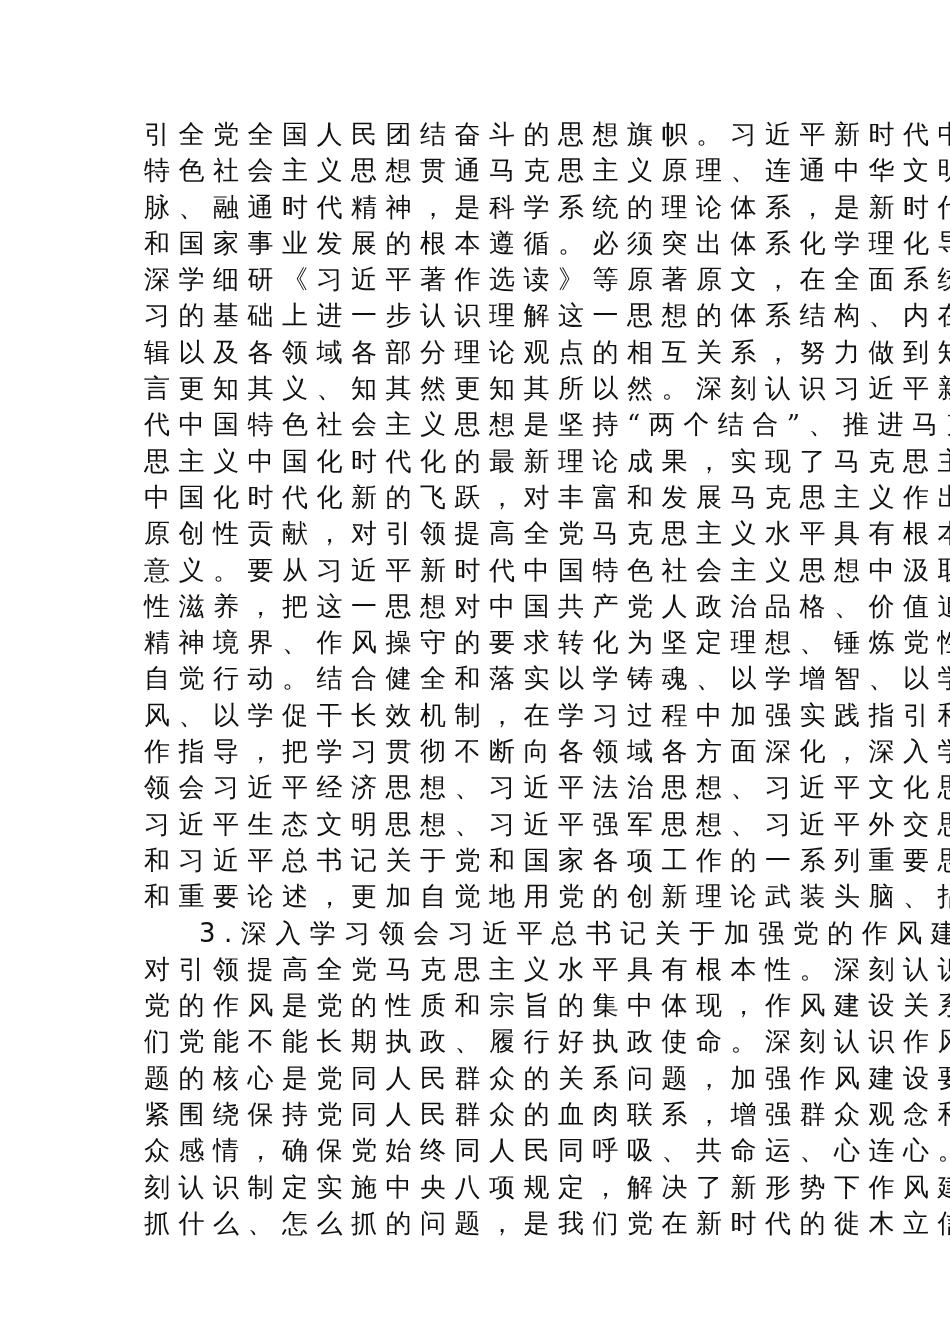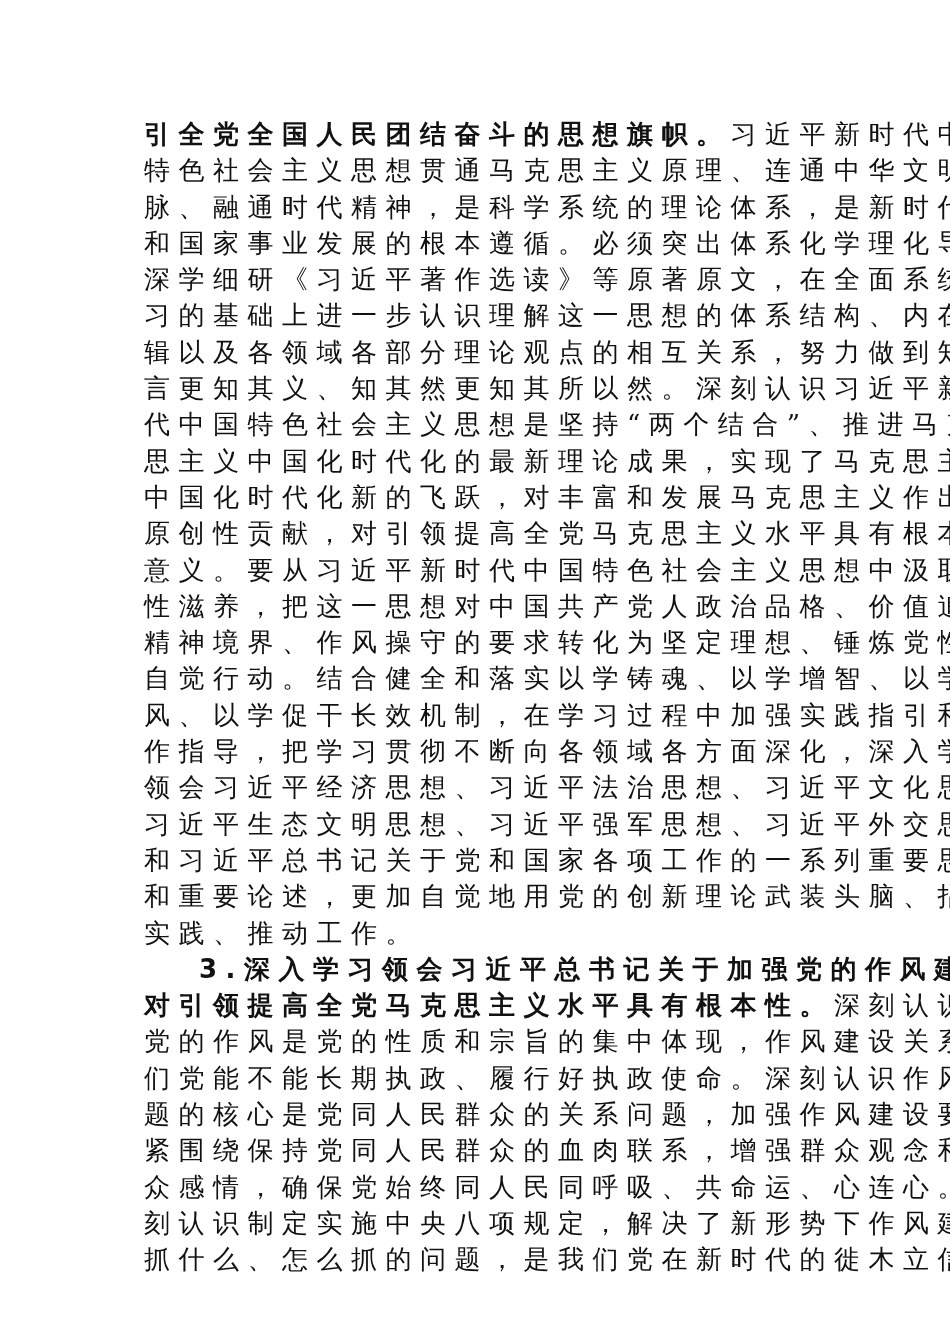--- a/index.html
+++ b/index.html
@@ -7,21 +7,21 @@
   .page {
     position: absolute; left: 144px; top: 116px; width: 666px;
     font-family: "DejaVu Serif", "Liberation Serif", serif;
     color: #111;
   }
   .line {
     height: 36.3px; line-height: 36.3px;
     font-size: 26px; white-space: nowrap;
     letter-spacing: 8.5px;
   }
-  .b { font-weight: bold; font-family: "DejaVu Sans", "Liberation Sans", sans-serif; margin-top: 46px; }
+  .b { font-weight: normal; font-family: "DejaVu Sans", "Liberation Sans", sans-serif; margin-top: 46px; }
   .n { font-weight: normal; }
 </style>
 </head>
 <body>
 
 <div class="page" id="page">
     <div class="line"><span class="b">引全党全国人民团结奋斗的思想旗帜。</span><span class="n">习近平新时代中国</span></div>
     <div class="line"><span class="n">特色社会主义思想贯通马克思主义原理、连通中华文明根</span></div>
     <div class="line"><span class="n">脉、融通时代精神，是科学系统的理论体系，是新时代党</span></div>
     <div class="line"><span class="n">和国家事业发展的根本遵循。必须突出体系化学理化导向</span></div>
@@ -36,21 +36,20 @@
     <div class="line"><span class="n">意义。要从习近平新时代中国特色社会主义思想中汲取党</span></div>
     <div class="line"><span class="n">性滋养，把这一思想对中国共产党人政治品格、价值追求</span></div>
     <div class="line"><span class="n">精神境界、作风操守的要求转化为坚定理想、锤炼党性的</span></div>
     <div class="line"><span class="n">自觉行动。结合健全和落实以学铸魂、以学增智、以学正</span></div>
     <div class="line"><span class="n">风、以学促干长效机制，在学习过程中加强实践指引和工</span></div>
     <div class="line"><span class="n">作指导，把学习贯彻不断向各领域各方面深化，深入学习</span></div>
     <div class="line"><span class="n">领会习近平经济思想、习近平法治思想、习近平文化思想</span></div>
     <div class="line"><span class="n">习近平生态文明思想、习近平强军思想、习近平外交思想</span></div>
     <div class="line"><span class="n">和习近平总书记关于党和国家各项工作的一系列重要思想</span></div>
     <div class="line"><span class="n">和重要论述，更加自觉地用党的创新理论武装头脑、指导</span></div>
-    <div class="line"><span class="n">实践、推动工作。</span></div>
     <div class="line" style="padding-left: 55px;"><span class="b">3.深入学习领会习近平总书记关于加强党的作风建设</span></div>
     <div class="line"><span class="b">对引领提高全党马克思主义水平具有根本性。</span><span class="n">深刻认识</span></div>
     <div class="line"><span class="n">党的作风是党的性质和宗旨的集中体现，作风建设关系我</span></div>
     <div class="line"><span class="n">们党能不能长期执政、履行好执政使命。深刻认识作风问</span></div>
     <div class="line"><span class="n">题的核心是党同人民群众的关系问题，加强作风建设要紧</span></div>
     <div class="line"><span class="n">紧围绕保持党同人民群众的血肉联系，增强群众观念和群</span></div>
     <div class="line"><span class="n">众感情，确保党始终同人民同呼吸、共命运、心连心。深</span></div>
     <div class="line"><span class="n">刻认识制定实施中央八项规定，解决了新形势下作风建设</span></div>
     <div class="line"><span class="n">抓什么、怎么抓的问题，是我们党在新时代的徙木立信之</span></div>
   </div>

